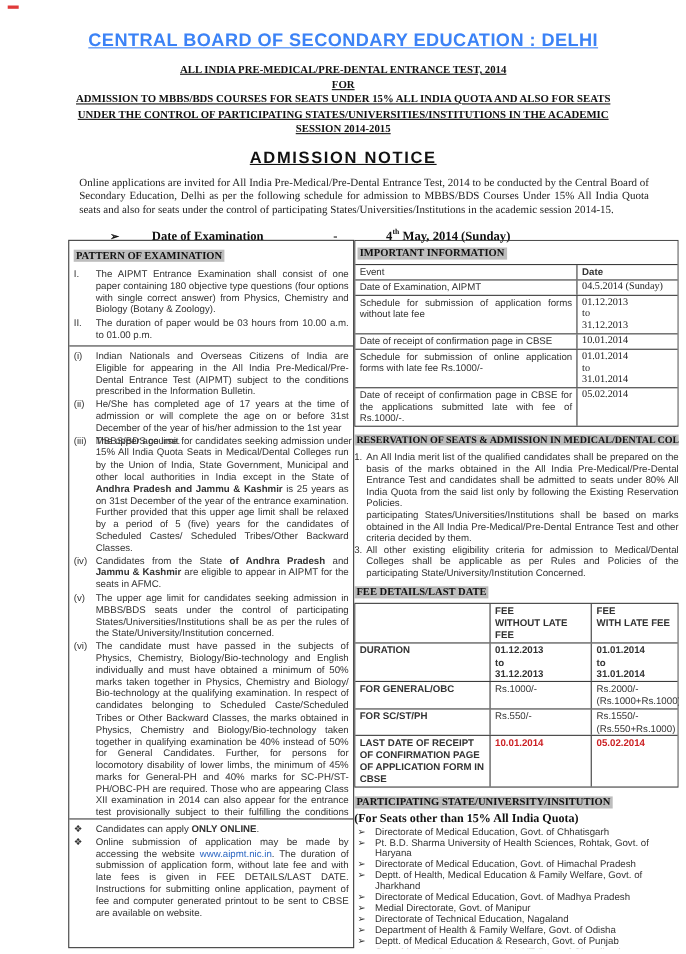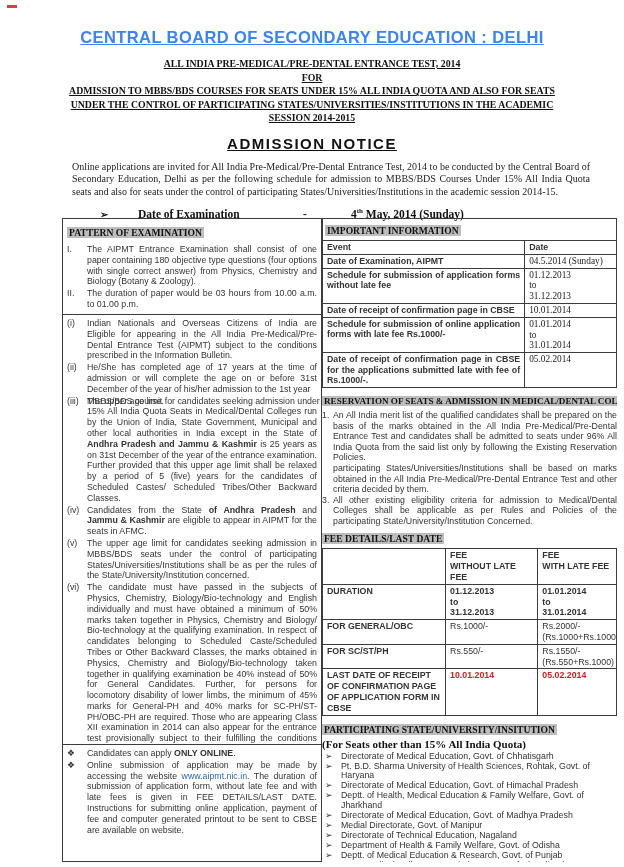--- a/index.html
+++ b/index.html
@@ -49,21 +49,21 @@
   .ovl{display:block;position:relative;height:10.8px;overflow:visible;}
   .ovl .ovl-t{position:absolute;left:0;top:0;white-space:nowrap;}
   .ovl .ovl-t:first-child{top:.6px;opacity:.95;}
 
   .col-right{left:322px;width:295px;height:644px;overflow:hidden;}
 
   .itable{border:1px solid var(--c-border,#3c3c3c);}
   .itable .cap{padding:1px 2px 2px;}
   .irow{display:flex;border-top:1px solid var(--c-border,#3c3c3c);}
   .ic-e{width:69%;box-sizing:border-box;border-right:1px solid var(--c-border,#3c3c3c);
-        padding:1px 4px;font-weight:bold;font-size:8.8px;line-height:10.6px;text-align:justify;}
+        padding:1px 4px;font-weight:normal;font-size:8.8px;line-height:10.6px;text-align:justify;}
   .ic-d{width:31%;box-sizing:border-box;padding:1px 4px;font-family:"Liberation Serif",serif;
         font-size:9.3px;line-height:10.8px;white-space:pre-line;color:#222;}
   .irow.cols .ic-d{font-family:"Liberation Sans",sans-serif;font-weight:bold;font-size:8.8px;color:#333;}
 
   .rsv{margin-top:2px;}
   .rsv .shead{margin-bottom:2px;}
   .rsv .li{font-size:8.8px;line-height:10.6px;margin-bottom:0;}
   .rsv .li .m{flex:0 0 11px;}
 
   .fees{margin-top:2px;}
@@ -215,21 +215,21 @@
           <div class="ic-d">05.02.2014</div>
         </div>
 
     </div>
 
     <div class="rsv">
       <div class="shead"><span class="hl hl-sm">RESERVATION OF SEATS &amp; ADMISSION IN MEDICAL/DENTAL COLLEGES</span></div>
 
         <div class="li">
           <span class="m">1.</span>
-          <span class="t">An All India merit list of the qualified candidates shall be prepared on the basis of the marks obtained in the All India Pre-Medical/Pre-Dental Entrance Test and candidates shall be admitted to seats under 96% All India Quota from the said list only by following the Existing Reservation Policies.</span>
+          <span class="t">An All India merit list of the qualified candidates shall be prepared on the basis of the marks obtained in the All India Pre-Medical/Pre-Dental Entrance Test and candidates shall be admitted to seats under 80% All India Quota from the said list only by following the Existing Reservation Policies.</span>
         </div>
 
         <div class="li">
           <span class="m"></span>
           <span class="t">participating States/Universities/Institutions shall be based on marks obtained in the All India Pre-Medical/Pre-Dental Entrance Test and other criteria decided by them.</span>
         </div>
 
         <div class="li">
           <span class="m">3.</span>
           <span class="t">All other existing eligibility criteria for admission to Medical/Dental Colleges shall be applicable as per Rules and Policies of the participating State/University/Institution Concerned.</span>

